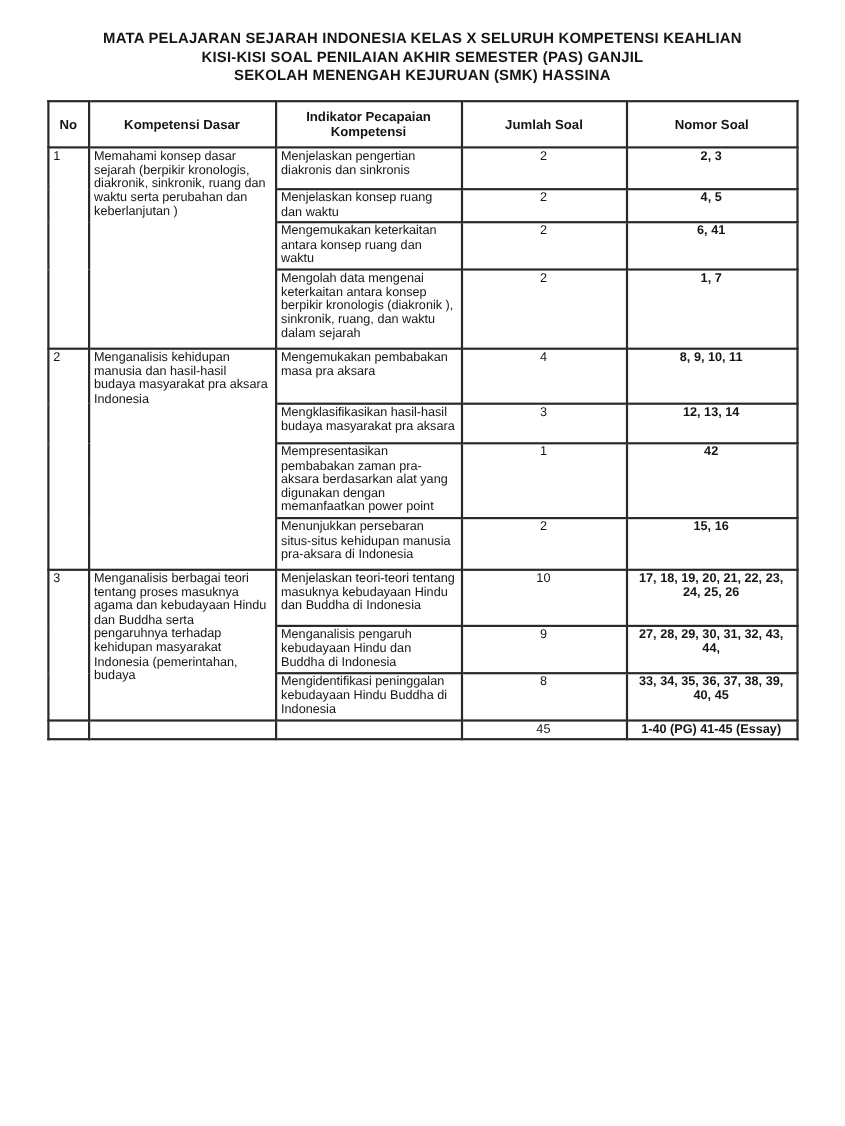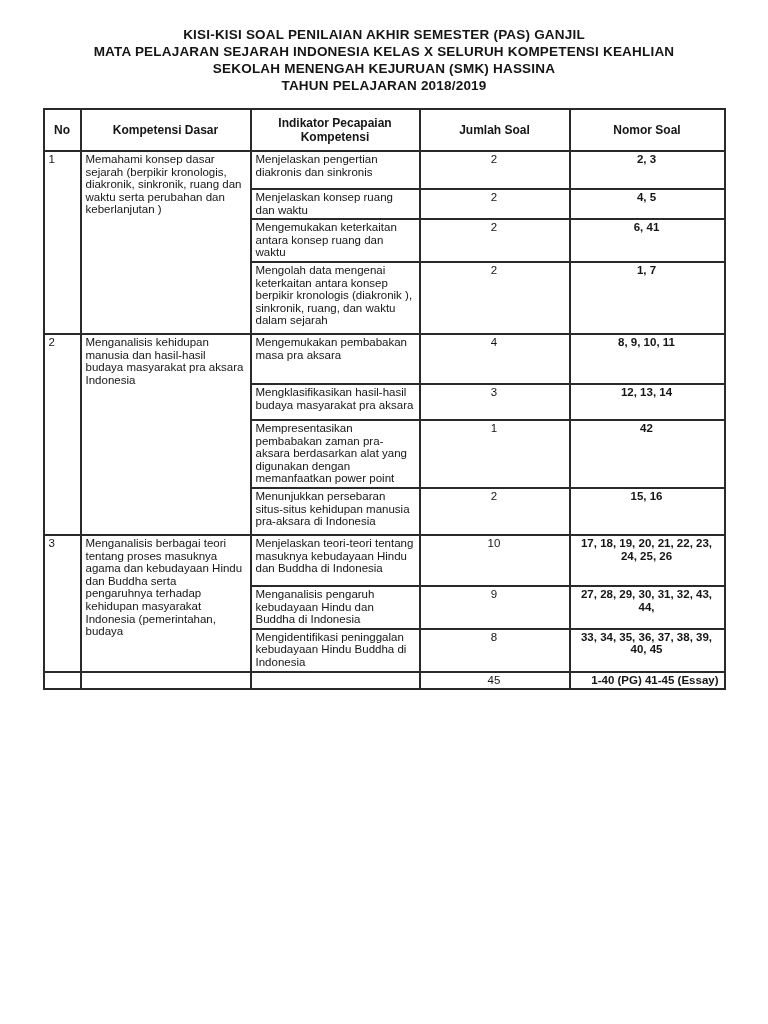--- a/index.html
+++ b/index.html
@@ -43,32 +43,31 @@
     font-weight: bold;
     vertical-align: middle;
     height: 36px;
     line-height: 14px;
     padding: 2px;
   }
   td.no-cell { padding-left: 5px; }
   td.jumlah-cell { text-align: center; vertical-align: middle; }
   td.nomor-cell  { text-align: center; font-weight: bold; padding-top: 2px; }
   tr.total-row td { vertical-align: middle; margin-left: 20px; }
-  tr.total-row td.nomor-cell { text-align: right; }
+  tr.total-row td.nomor-cell { text-align: center; }
 </style>
 </head>
 <body>
 
 <div class="page">
 
   <div class="title-block">
+    <p>MATA PELAJARAN SEJARAH INDONESIA KELAS X SELURUH KOMPETENSI KEAHLIAN</p>
     <p>KISI-KISI SOAL PENILAIAN AKHIR SEMESTER (PAS) GANJIL</p>
-    <p>MATA PELAJARAN SEJARAH INDONESIA KELAS X SELURUH KOMPETENSI KEAHLIAN</p>
     <p>SEKOLAH MENENGAH KEJURUAN (SMK) HASSINA</p>
-    <p>TAHUN PELAJARAN 2018/2019</p>
   </div>
 
   <table class="kisi">
     <colgroup>
       <col class="c-no">
         <col class="c-kd">
         <col class="c-ind">
         <col class="c-jumlah">
         <col class="c-nomor">
     </colgroup>

